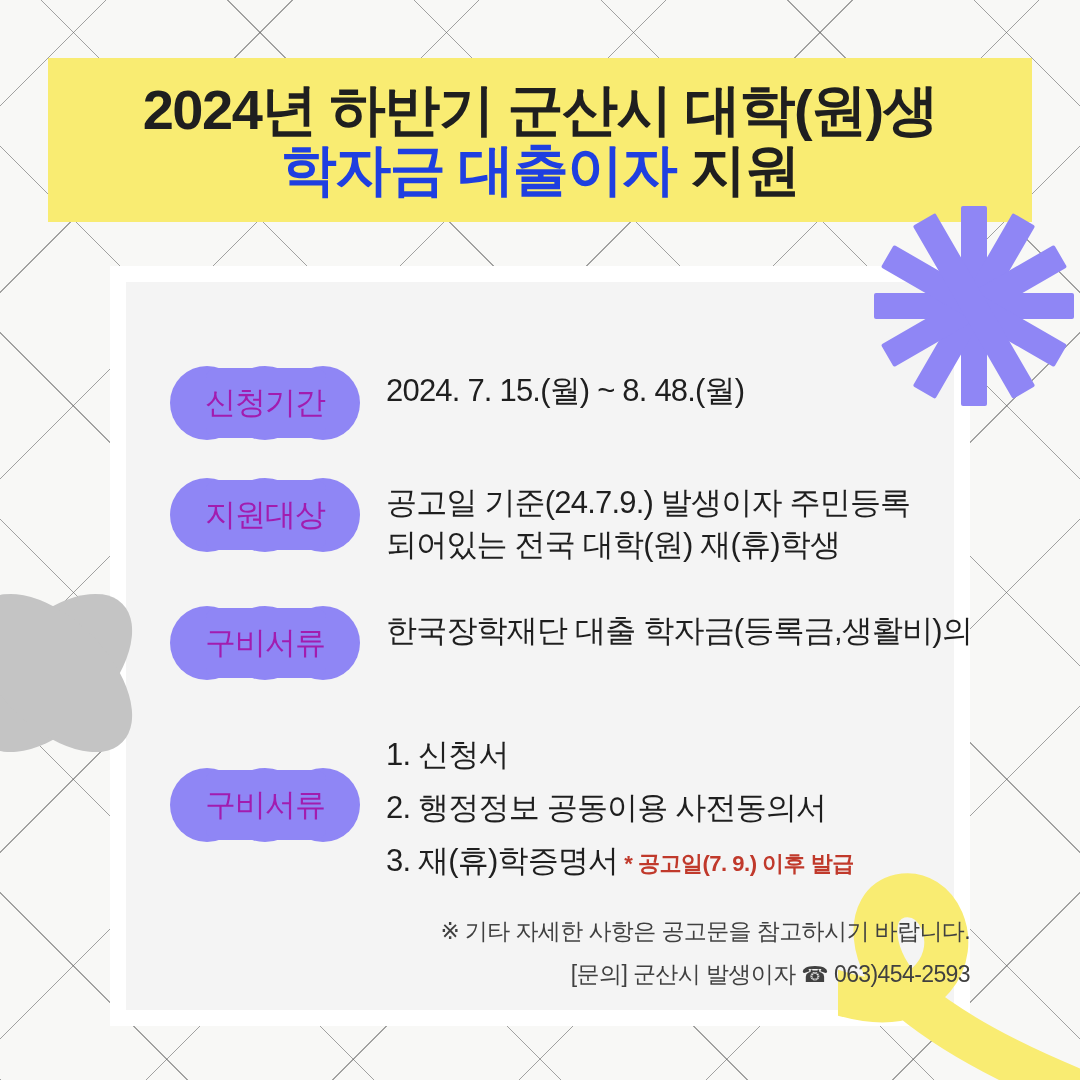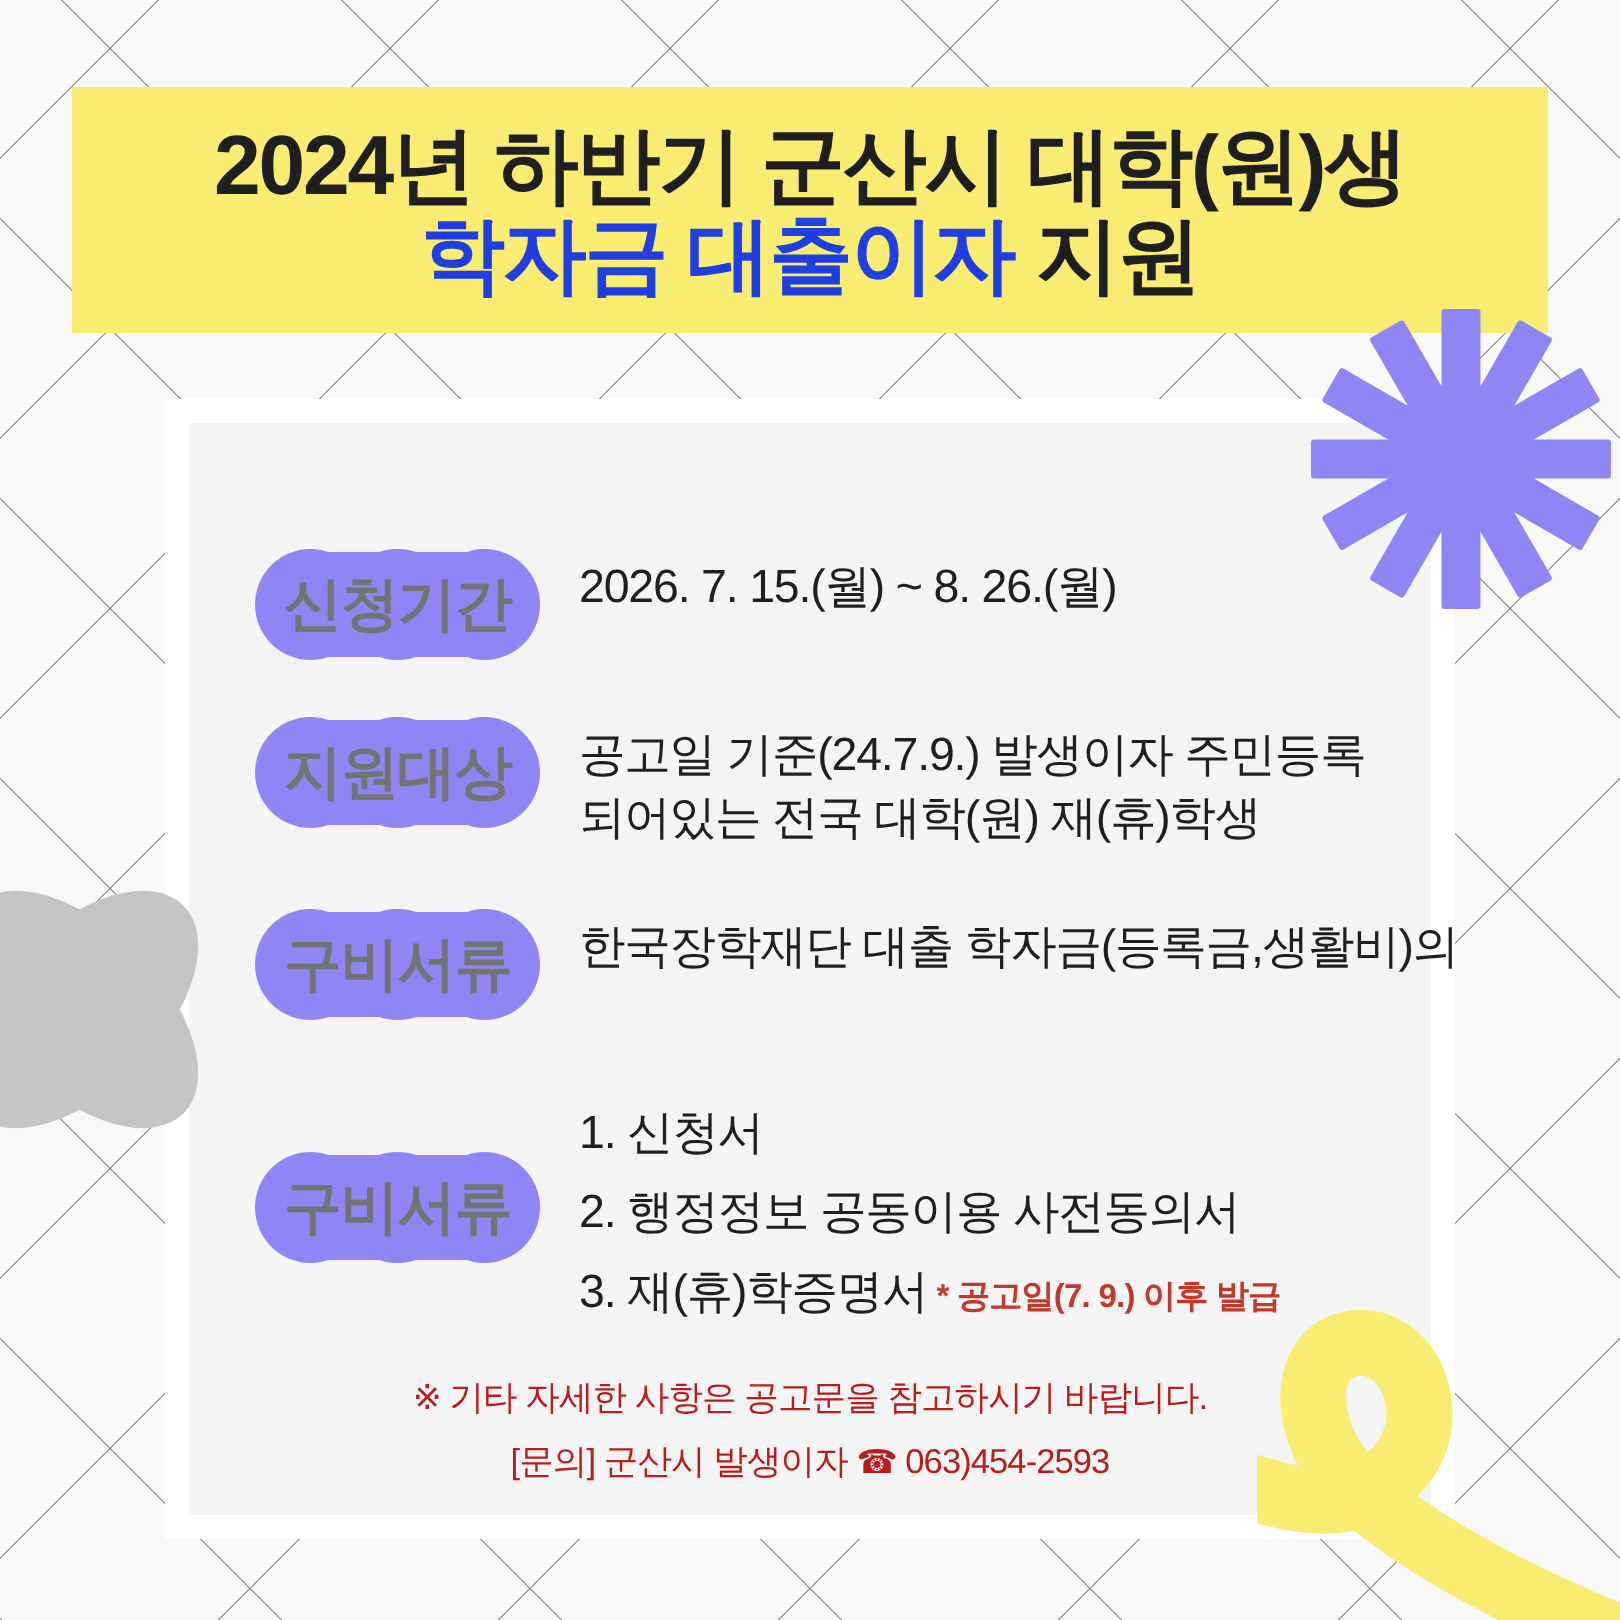--- a/index.html
+++ b/index.html
@@ -168,23 +168,23 @@
   .badge .b1 { left: 0px;   top: 0px; width: 74px; height: 74px; }
   .badge .b2 { left: 56px;  top: 0px; width: 78px; height: 74px; }
   .badge .b3 { left: 116px; top: 0px; width: 74px; height: 74px; }
   .badge .brect { left: 36px; top: 2px; width: 120px; height: 70px; border-radius: 10px; }
   .badge .blabel {
     position: absolute;
     inset: 0;
     display: flex;
     align-items: center;
     justify-content: center;
-    font-size: 39px;
-    font-weight: 700;
-    color: #737373;
+    font-size: 31px;
+    font-weight: 400;
+    color: #a21caf;
     letter-spacing: -1px;
     z-index: 2;
   }
 
   .row-body {
     margin-left: 26px;
     padding-top: 4px;
     font-size: 31px;
     line-height: 1.36;
     color: #1f1f1f;
@@ -209,22 +209,22 @@
     letter-spacing: -0.5px;
     margin-left: 6px;
   }
 
   
   .footer {
     position: absolute;
     left: 0;
     right: 0;
     top: 650px;
-    text-align: center;
-    color: #b91c1c;
+    text-align: right;
+    color: #404040;
     z-index: 9;
   }
   .footer .f-line1 {
     display: block;
     font-size: 23px;
     letter-spacing: -0.6px;
     margin-bottom: 12px;
   }
   .footer .f-line2 {
     display: block;
@@ -273,21 +273,21 @@
 
     <div class="row row-period">
       <div class="badge">
         <span class="blob b1"></span>
           <span class="blob b2"></span>
           <span class="blob b3"></span>
           <span class="blob brect"></span>
         <span class="blabel">신청기간</span>
       </div>
       <div class="row-body">
-        <span class="line">2026. 7. 15.(월) ~ 8. 26.(월)</span>
+        <span class="line">2024. 7. 15.(월) ~ 8. 48.(월)</span>
       </div>
     </div>
 
     <div class="row row-target">
       <div class="badge">
         <span class="blob b1"></span>
           <span class="blob b2"></span>
           <span class="blob b3"></span>
           <span class="blob brect"></span>
         <span class="blabel">지원대상</span>

